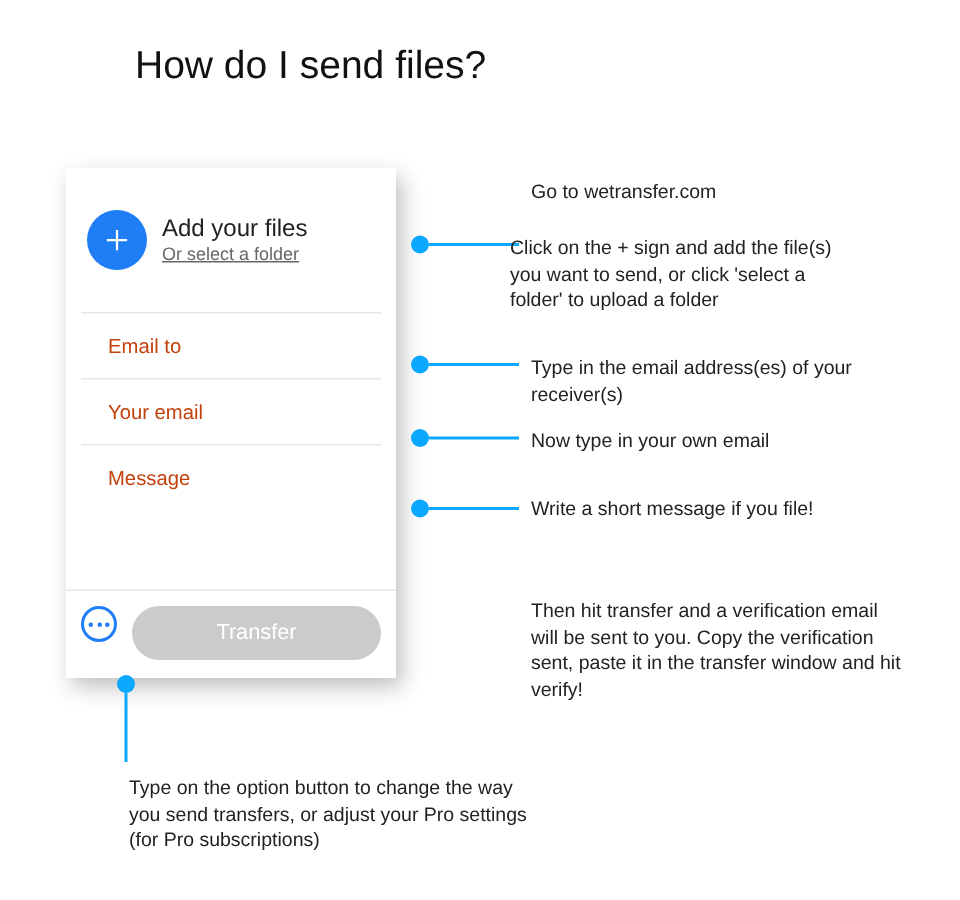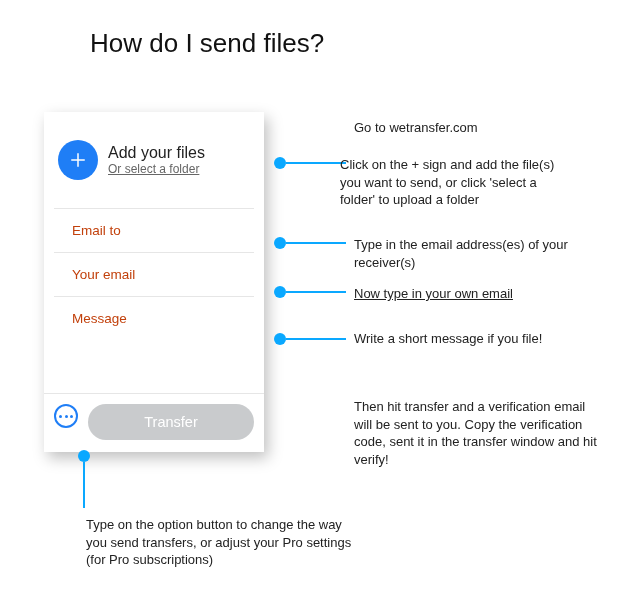--- a/index.html
+++ b/index.html
@@ -150,16 +150,16 @@
 <div class="callout-line" style="left:286px; top:338px; width:60px; height:2px;"></div>
 
 <div class="callout-dot" style="left:78px; top:450px;"></div>
 <div class="callout-line" style="left:83px; top:462px; width:2px; height:46px;"></div>
 
 <div class="note" style="left:354px; top:119px;">
   <span>Go to </span><a>wetransfer.com</a>
 </div>
 <div class="note" style="left:340px; top:156px; width:230px;">Click on the + sign and add the file(s) you want to send, or click 'select a folder' to upload a folder</div>
 <div class="note" style="left:354px; top:236px; width:230px;">Type in the email address(es) of your receiver(s)</div>
-<div class="note" style="left:354px; top:285px; width:230px;text-decoration:underline;">Now type in your own email</div>
+<div class="note" style="left:354px; top:285px; width:230px;">Now type in your own email</div>
 <div class="note" style="left:354px; top:330px; width:230px;">Write a short message if you file!</div>
-<div class="note" style="left:354px; top:398px; width:250px;">Then hit transfer and a verification email will be sent to you. Copy the verification code, sent it in the transfer window and hit verify!</div>
+<div class="note" style="left:354px; top:398px; width:250px;">Then hit transfer and a verification email will be sent to you. Copy the verification sent, paste it in the transfer window and hit verify!</div>
 <div class="note" style="left:86px; top:516px; width:270px;">Type on the option button to change the way you send transfers, or adjust your Pro settings (for Pro subscriptions)</div>
 
 </body></html>

